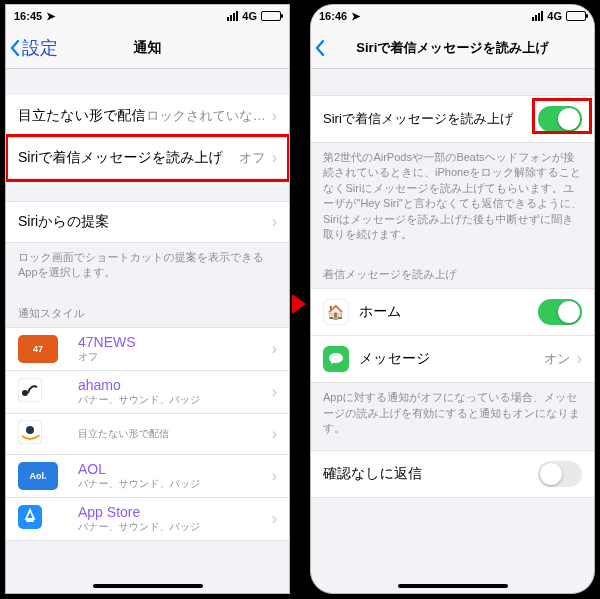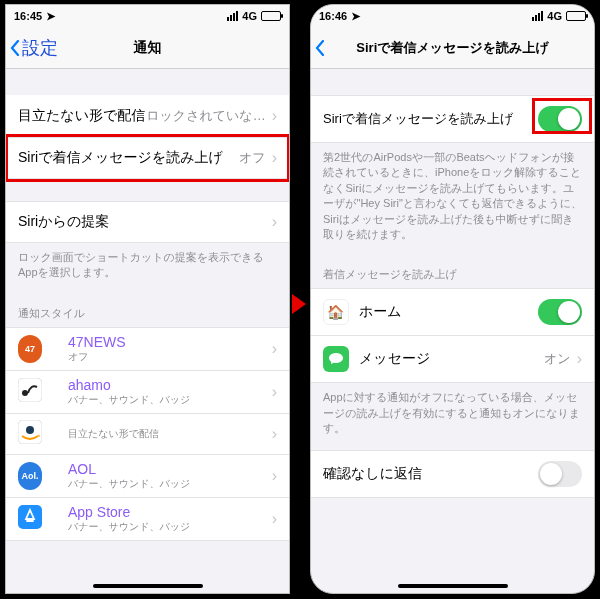--- a/index.html
+++ b/index.html
@@ -101,23 +101,23 @@
 
   
   .app-cell {
     background: #fff;
     padding: 6px 12px;
     display: flex;
     align-items: center;
     border-bottom: 1px solid #e3e3e6;
   }
   .app-icon {
-    width: 24px; height: 28px;
-    border-radius: 14px;
-    margin-right: 26px;
+    width: 40px; height: 28px;
+    border-radius: 5px;
+    margin-right: 20px;
     flex-shrink: 0;
   }
   .app-text { flex: 1; }
   .app-name { font-size: 14px; color: #8b5cf6; }
   .app-sub { font-size: 10px; color: #8e8e93; }
   .app-cell .chev { color: #c7c7cc; font-size: 16px; }
 
   
   .switch {
     width: 44px; height: 26px;

